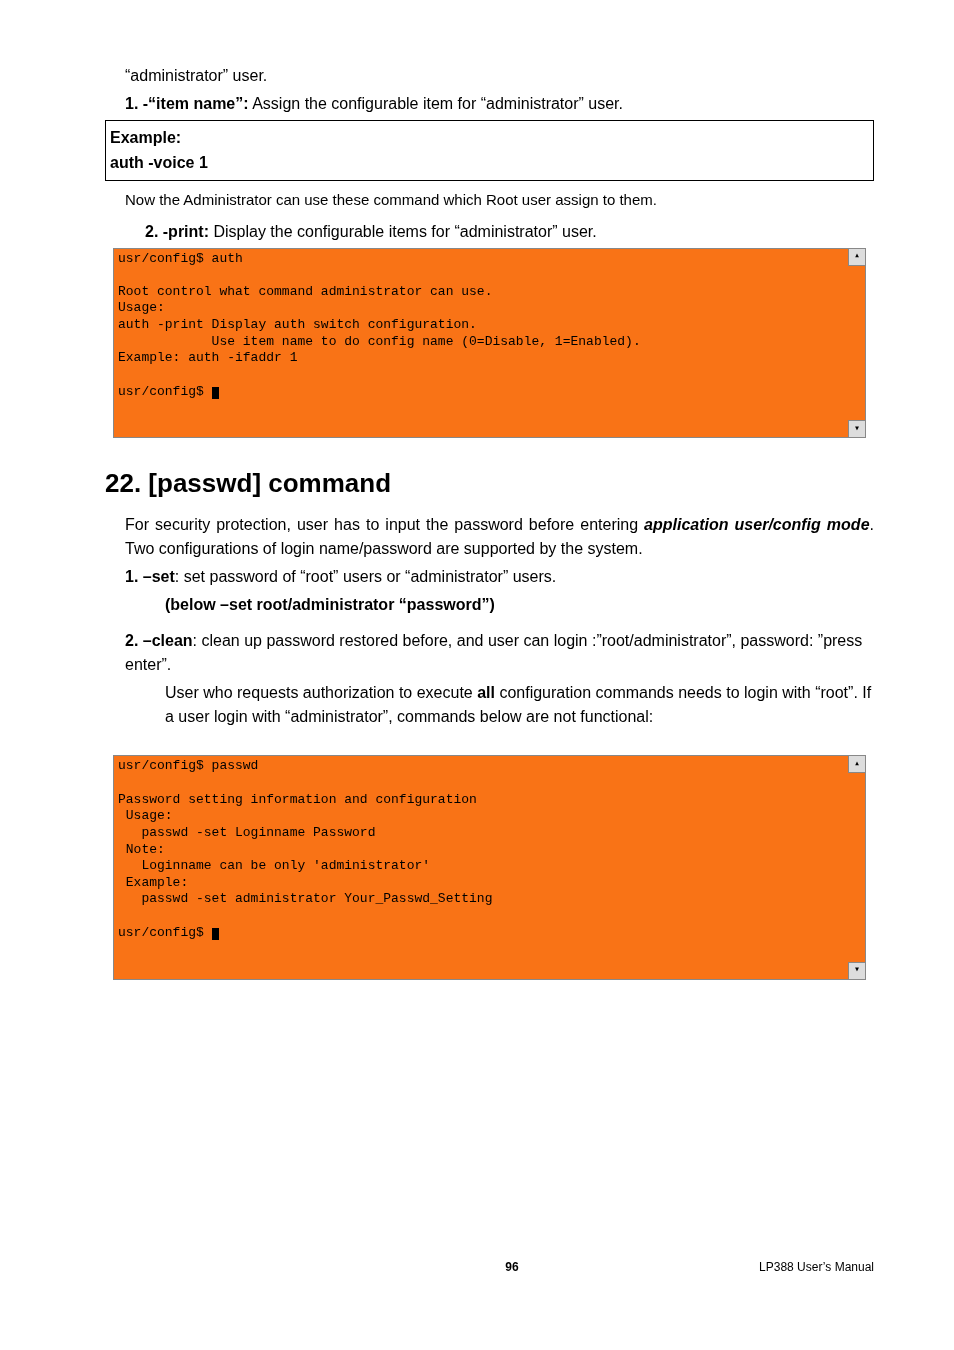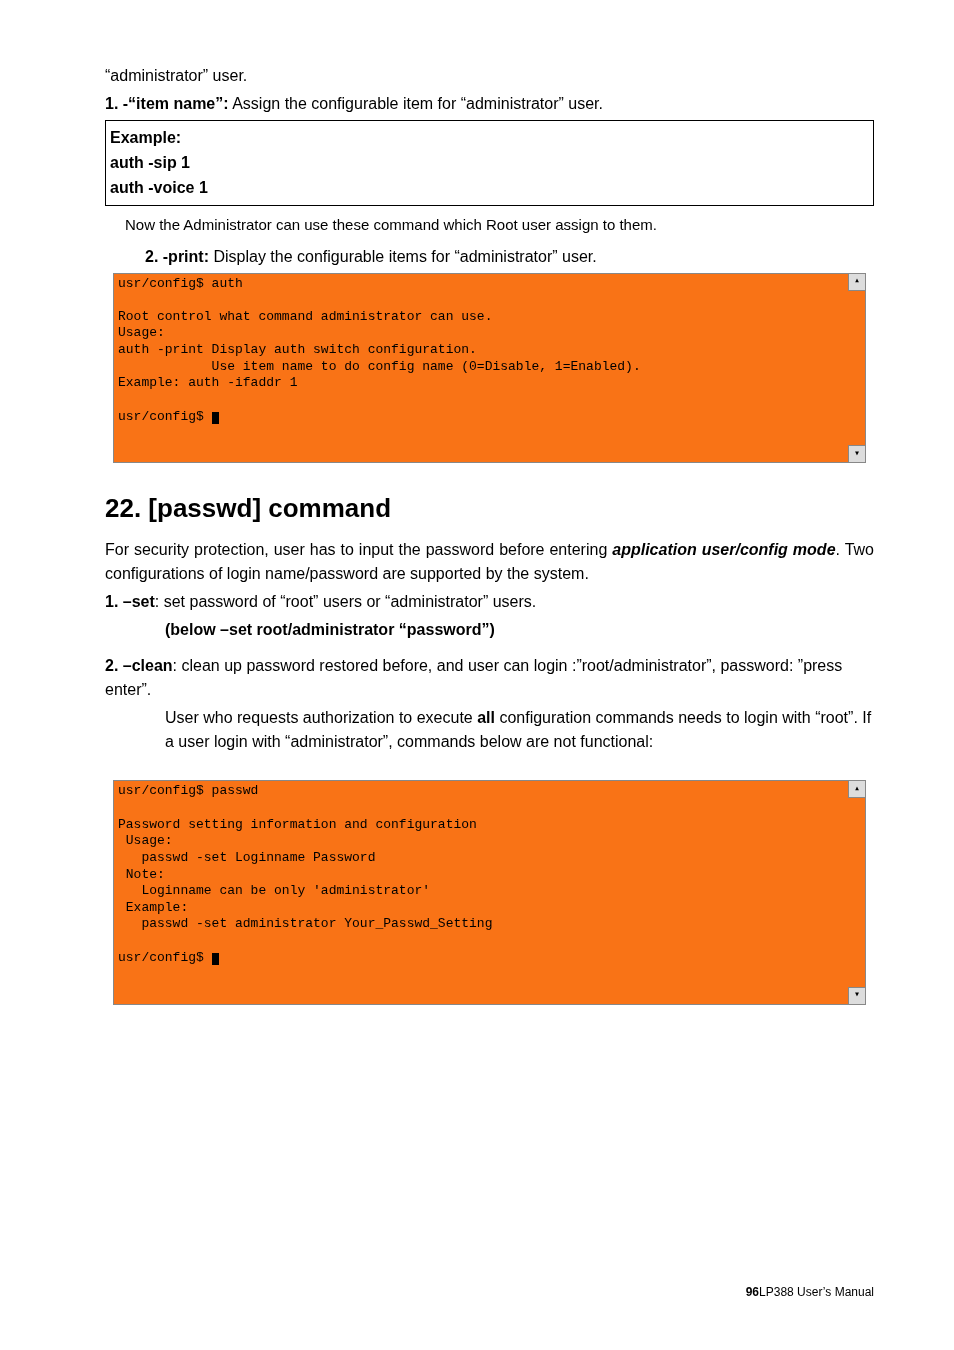--- a/index.html
+++ b/index.html
@@ -4,21 +4,21 @@
 <style>
 body {
   font-family: Arial, sans-serif;
   width: 954px;
   margin: 0;
   padding: 0 80px 0 105px;
   box-sizing: border-box;
   font-size: 16px;
   color: #000;
 }
-.indent1 { }
+.indent1 { margin-left: 20px; }
 .indent2 { margin-left: 40px; }
 .indent3 { margin-left: 60px; }
 p { margin: 4px 0; line-height: 1.5; }
 .jpara { text-align: justify; }
 .example-box {
   border: 1px solid #000;
   padding: 4px 0px;
   margin: 4px 0;
 }
 .example-box p { margin: 1px 4px; font-weight: bold; }
@@ -57,37 +57,36 @@
   font-size: 26px;
   font-weight: bold;
   margin: 30px 0 14px 0;
 }
 .footer {
   display: flex;
   justify-content: space-between;
   margin-top: 280px;
   font-size: 12px;
 }
-.footer .page { text-align: right; flex: 1; font-weight: bold; }
+.footer .page { text-align: center; flex: 1; font-weight: bold; }
 .footer .man { font-weight: normal; text-align: center; }
 </style>
 </head>
 <body>
 
 <div style="height:60px"></div>
 
 <p class="indent1">“administrator” user.</p>
 
 <p class="indent1">
   <strong>1. -“item name”:</strong><span> Assign the configurable item for “administrator” user.</span>
 </p>
 
 <div class="example-box">
   <p>Example:</p>
-  <p>auth -sip 1</p>
   <p>auth -voice 1</p>
 </div>
 
 <p class="note-line" style="font-size:15px">Now the Administrator can use these command which Root user assign to them.</p>
 
 <p class="indent2">
   <strong>2.  -print:</strong><span> Display the configurable items for “administrator” user.</span>
 </p>
 
 <div class="terminal" style="min-height:130px"><span>usr/config$ auth

